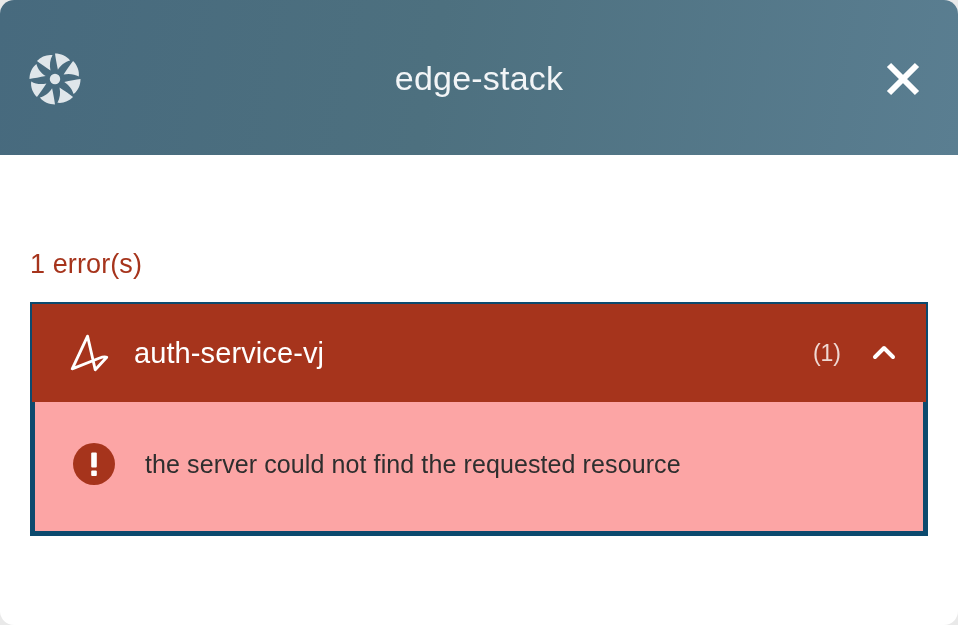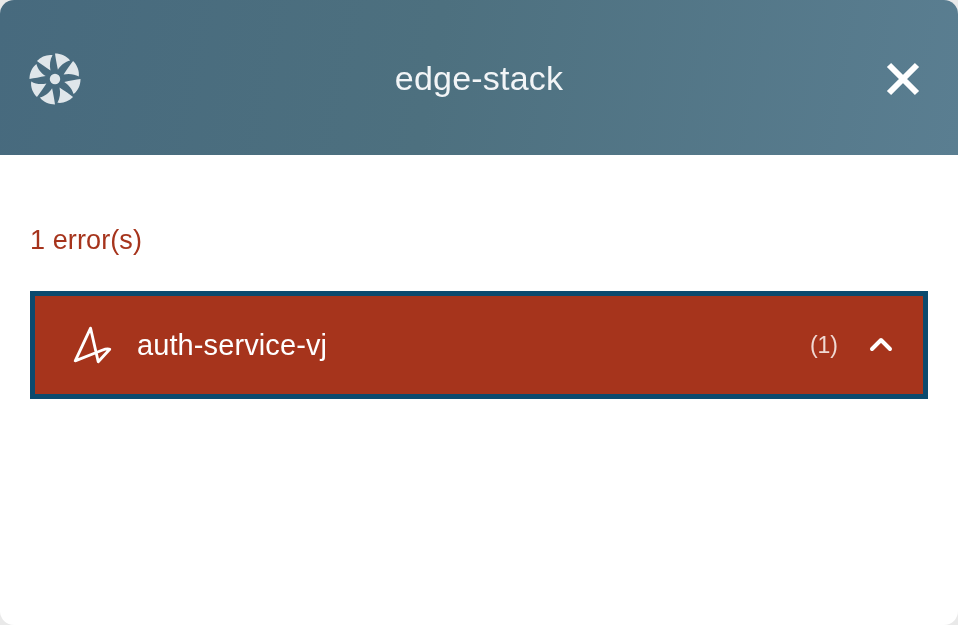--- a/index.html
+++ b/index.html
@@ -96,28 +96,28 @@
     font-size: 27px;
     font-weight: 400;
     color: #8c8c8c;
     letter-spacing: 0.1px;
   }
   .error-count {
     font-size: 27px;
     font-weight: 400;
     color: #a6341c;
     letter-spacing: 0.1px;
+    margin-top: 24px;
   }
 
   
   .component-card {
-    border: 8px solid #0c4a6e;
+    border: 5px solid #0c4a6e;
     box-sizing: border-box;
     background: #fca5a5;
-    margin-top: 13px;
   }
 
   .card-header {
     background: #a6341c;
     height: 98px;
     margin: -3px;
     display: flex;
     align-items: center;
     padding: 0 27px 0 34px;
     box-sizing: border-box;
@@ -250,18 +250,30 @@
 
           <div class="component-count">(1)</div>
 
           <div class="chevron">
             <svg viewBox="0 0 30 30" aria-hidden="true">
               <path d="M 6 19 L 15 10 L 24 19" fill="none" stroke="#ffffff" stroke-width="4" stroke-linecap="round" stroke-linejoin="round"></path>
             </svg>
           </div>
         </div>
 
+        <div class="card-body">
+          <div class="error-row">
+            <div class="error-badge">
+              <svg viewBox="0 0 42 42" aria-hidden="true">
+                <circle cx="21" cy="21" r="21" fill="#a6341c"></circle>
+                <rect x="18.2" y="9.5" width="5.6" height="15" rx="1" fill="#ffffff"></rect>
+                <rect x="18.2" y="27.5" width="5.6" height="5.6" rx="1" fill="#ffffff"></rect>
+              </svg>
+            </div>
+            <div class="error-message">the server could not find the requested resource</div>
+          </div>
+        </div>
 
       </div>
     </div>
 
   </div>
 </div>
 
 </body></html>

